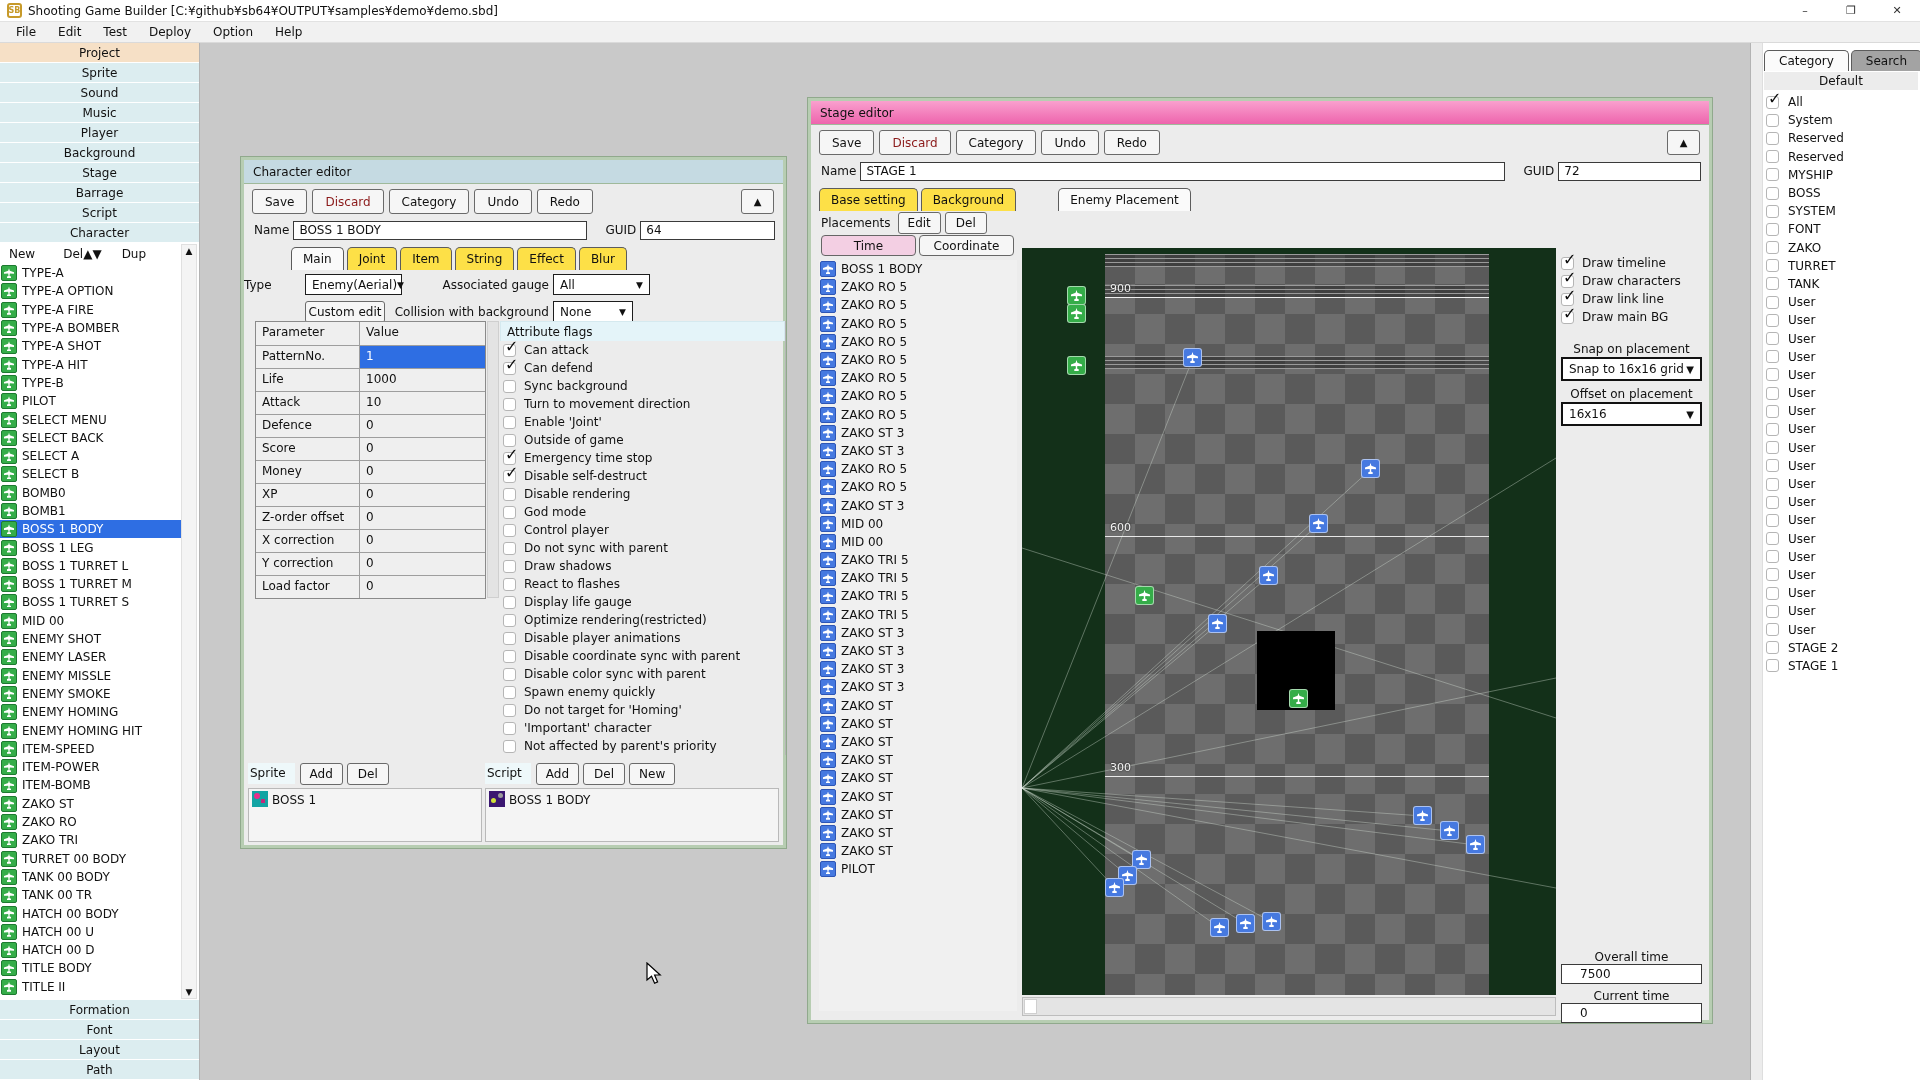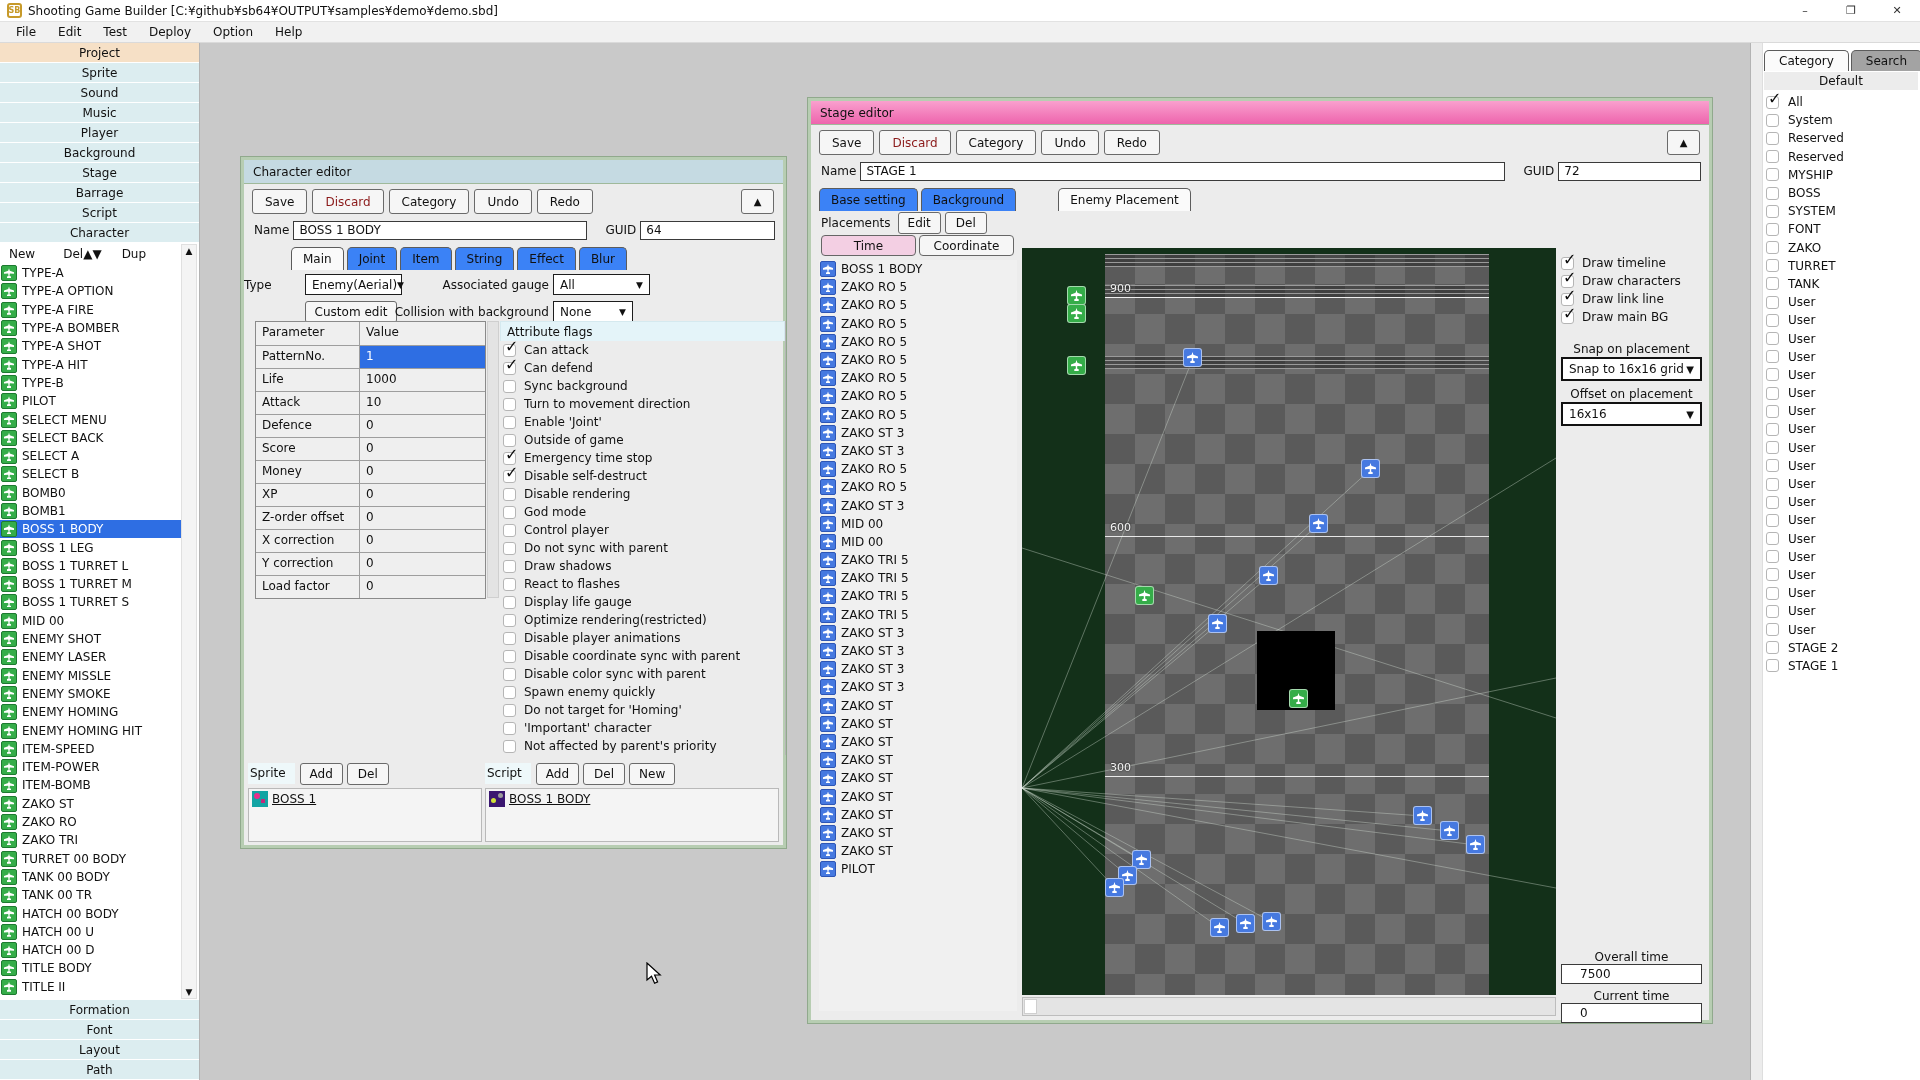--- a/index.html
+++ b/index.html
@@ -41,21 +41,21 @@
   .win-title { height:24px; display:flex; align-items:center; padding-left:9px; font-size:12px; border-bottom:1px solid #9fb99a; }
   .char-editor .win-title { background:#c5dae2; }
   .stage-editor .win-title { background:linear-gradient(180deg,#f9a0ce 0%,#ee64ad 100%); }
   .btn-row { position:relative; display:flex; gap:5px; padding:5px 0 0 8px; height:33px; }
   .btn { height:25px; min-width:55px; padding:0 12px; background:#f6f6f6; border:1px solid #6a6a6a; border-radius:3px; font-size:12px; display:inline-flex; align-items:center; justify-content:center; white-space:nowrap; }
   .btn.danger { color:#8b1a1a; }
   .collapse-btn { position:absolute; right:9px; top:5px; min-width:33px; padding:0; font-size:10px; }
   .name-row { display:flex; align-items:center; padding-left:10px; padding-right:8px; height:26px; gap:4px; }
   .input { background:#fff; border:1px solid #3a3a3a; height:19px; display:flex; align-items:center; padding:0 5px; font-size:12px; overflow:hidden; white-space:nowrap; }
   .tab-row { display:flex; gap:3px; padding-left:8px; align-items:flex-end; height:27px; }
-  .tab { padding:4px 11px 4px; background:#3b82f6; border:1px solid #5c5c5c; border-bottom:none; border-radius:5px 5px 0 0; font-size:12px; white-space:nowrap; }
+  .tab { padding:4px 11px 4px; background:#fde047; border:1px solid #5c5c5c; border-bottom:none; border-radius:5px 5px 0 0; font-size:12px; white-space:nowrap; }
   .tab.active { background:#fafafa;margin-left:39px; }
 
   
   .ce-form { position:relative; height:50px; margin-top:4px; }
   .ce-form .lbl { position:absolute; font-size:12px; }
   .dd { position:absolute; background:#fff; border:1px solid #1d1d1d; height:21px; display:flex; align-items:center; padding:0 6px; font-size:12px; }
   .dd .arr { margin-left:auto; font-size:9px; }
   .pt { position:absolute; left:11px; top:161px; width:231px; border:1px solid #8a8a8a; background:#efefef; }
   .pt-row { display:flex; height:23px; border-top:1px solid #9e9e9e; }
   .pt-row:first-child { border-top:none; }
@@ -68,21 +68,21 @@
   .flag-row { height:18px; display:flex; align-items:center; gap:8px; padding-left:3px; }
   .check { flex:0 0 13px; width:13px; height:13px; background:#fff; border:1px solid #b5b5b5; border-radius:3px; position:relative; }
   .check .mark { position:absolute; left:1px; top:-8px; font-size:16px; font-weight:bold; color:#0a0a0a; }
   .sec-panel { position:absolute; top:601px; bottom:3px; }
   .sprite-panel { left:4px; width:234px; }
   .script-panel { left:241px; right:4px; }
   .sec-head { display:flex; align-items:center; gap:5px; height:25px; }
   .sec-label { background:#eef8fa; padding:3px 9px 4px 2px; font-size:12px; }
   .btn.small { height:22px; min-width:42px; padding:0 9px; }
   .sec-list { position:absolute; top:27px; left:0; right:0; bottom:0; background:#f4f4f4; border:1px solid #b9b9b9; }
-  .sec-item { display:flex; align-items:center; gap:4px; padding:2px 3px;text-decoration:underline; }
+  .sec-item { display:flex; align-items:flex-end; gap:4px; padding:2px 3px; }
   .spr-icon { width:16px; height:16px; background:#12a3a3; position:relative; }
   .spr-icon::before { content:""; position:absolute; left:2px; top:2px; width:6px; height:6px; background:#e82e8a; border-radius:50%; }
   .spr-icon::after { content:""; position:absolute; left:9px; top:8px; width:4px; height:4px; background:#c2287b; }
   .scr-icon { width:16px; height:16px; background:#3a1670; position:relative; }
   .scr-icon::before { content:""; position:absolute; left:9px; top:2px; width:5px; height:5px; background:#9a9a9a; border-radius:50%; }
   .scr-icon::after { content:""; position:absolute; left:2px; top:7px; width:5px; height:5px; background:#cfe03a; border-radius:50%; }
 
   
   .pl-head { display:flex; align-items:center; gap:7px; height:24px; padding-left:10px; }
   .vtabs { display:flex; gap:3px; padding-left:10px; height:21px; }
@@ -367,21 +367,21 @@
     <span class="lbl" style="left:0;top:4px;width:56px;text-align:left">Type</span>
     <div class="dd" style="left:61px;top:0;width:97px">
       <span>Enemy(Aerial)</span>
         <span class="arr">▼</span>
     </div>
     <span class="lbl" style="left:160px;top:4px;width:145px;text-align:right">Associated gauge</span>
     <div class="dd" style="left:309px;top:0;width:97px">
       <span>All</span>
         <span class="arr">▼</span>
     </div>
-    <div class="btn small" style="position:absolute;left:61px;top:27px;width:92px">Custom edit</div>
+    <div class="btn small" style="position:absolute;left:61px;top:27px;width:80px">Custom edit</div>
     <span class="lbl" style="left:120px;top:31px;width:185px;text-align:right">Collision with background</span>
     <div class="dd" style="left:309px;top:27px;width:80px">
       <span>None</span>
         <span class="arr">▼</span>
     </div>
   </div>
   <div class="pt" id="param-table">
       <div class="pt-row">
         <div class="pt-c1">Parameter</div>
         <div class="pt-c2">Value</div>

